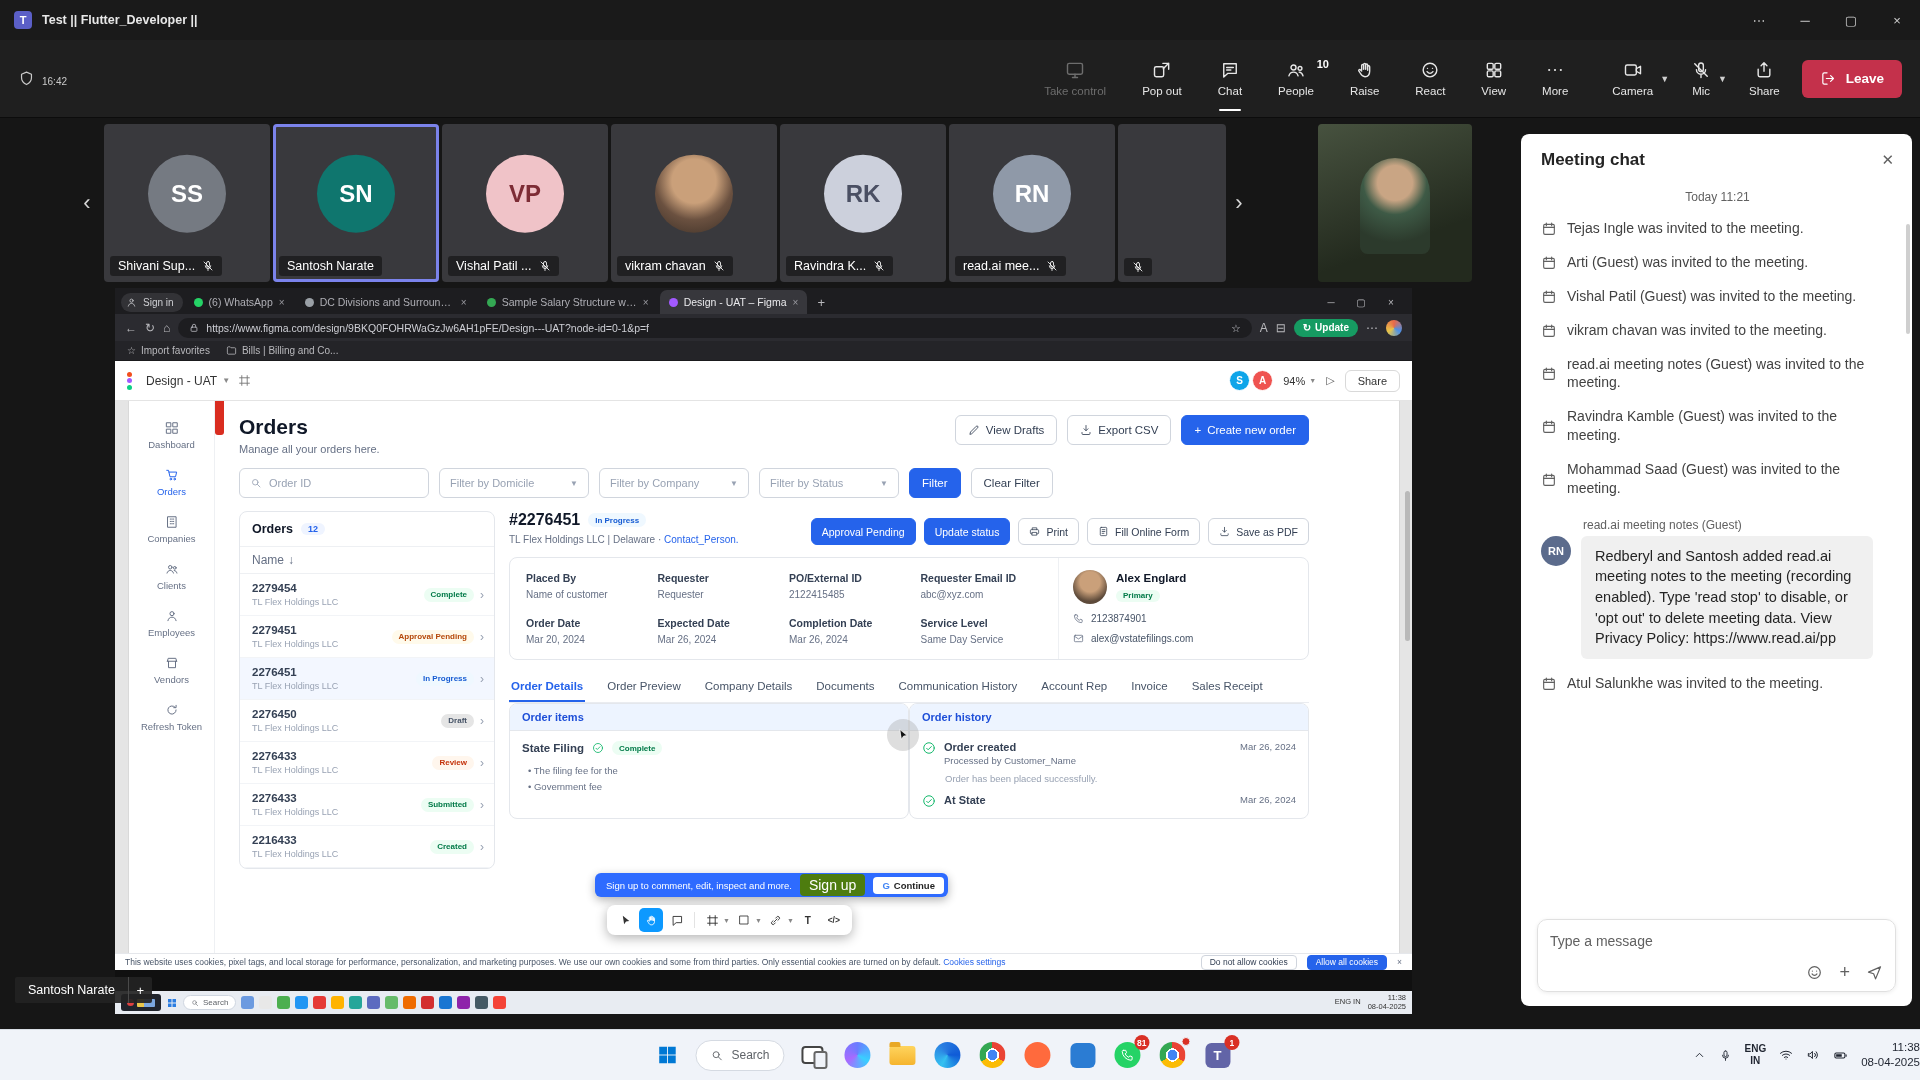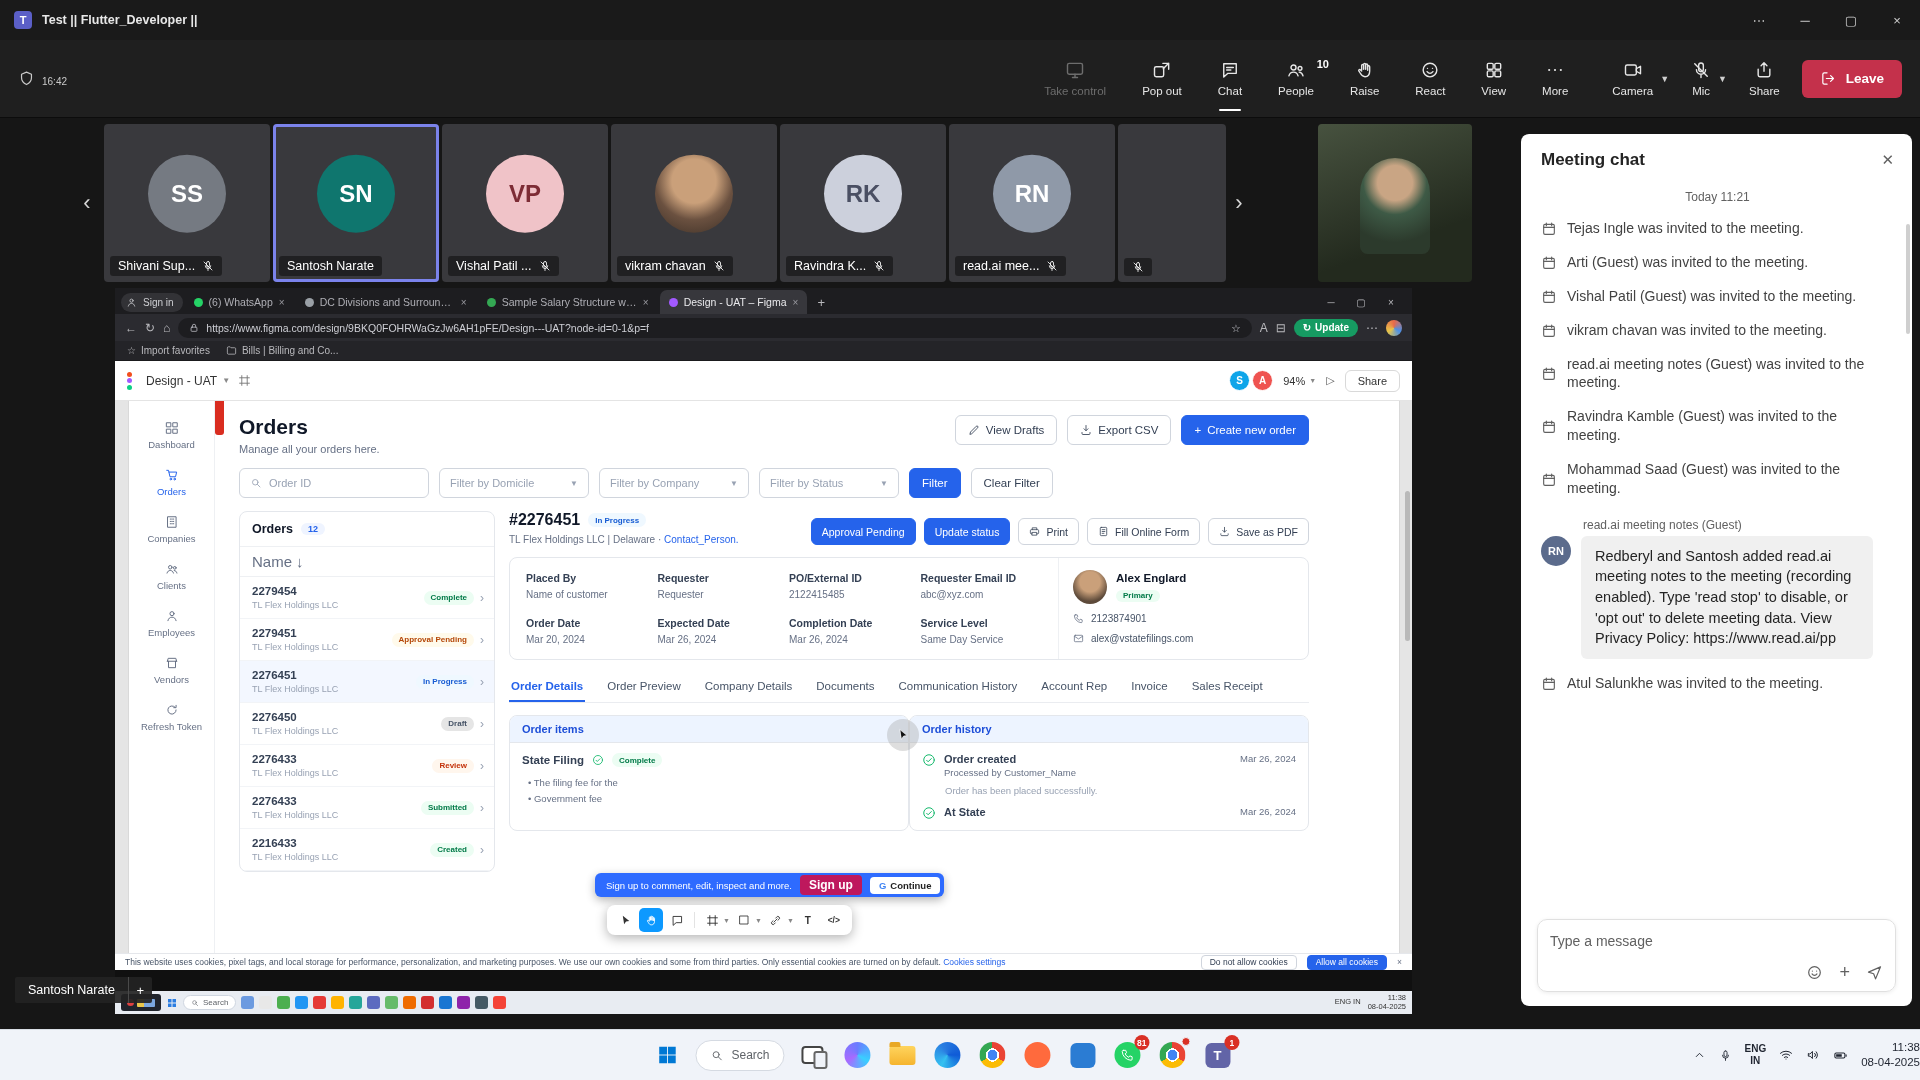--- a/index.html
+++ b/index.html
@@ -99,21 +99,21 @@
 .filters{display:flex;gap:10px;margin-top:13px;align-items:center}
 .finput{width:190px;height:30px;border:1px solid #d0d5dd;border-radius:6px;display:flex;align-items:center;gap:7px;padding:0 10px;color:#98a2b3}
 .finput input{border:none;outline:none;font-size:11px;color:#344054;width:100%;font-family:inherit}
 .finput input::placeholder{color:#98a2b3}
 .fselect{height:30px;border:1px solid #d0d5dd;border-radius:6px;display:flex;align-items:center;justify-content:space-between;padding:0 10px;font-size:11px;color:#98a2b3;cursor:pointer}
 .w155{width:150px}.w150{width:150px}.w140{width:140px}
 .body-row{display:flex;gap:14px;margin-top:13px;align-items:flex-start}
 .list-card{width:256px;border:1px solid #e4e7ec;border-radius:8px;overflow:hidden;flex:none}
 .list-head{display:flex;align-items:center;gap:8px;padding:10px 12px;font-size:12.5px;font-weight:bold;color:#101828;border-bottom:1px solid #eef0f3}
 .count-badge{background:#eff4ff;color:#2563eb;font-size:9px;font-weight:bold;padding:1px 7px;border-radius:9px}
-.list-sub{padding:6px 12px;font-size:15px;color:#667085;border-bottom:1px solid #eef0f3;display:flex;align-items:flex-end;gap:4px}
+.list-sub{padding:6px 12px;font-size:12px;color:#667085;border-bottom:1px solid #eef0f3;display:flex;align-items:flex-end;gap:4px}
 .orow{display:flex;align-items:center;gap:6px;padding:8px 10px 8px 12px;border-bottom:1px solid #f2f4f7;cursor:pointer}
 .orow.selected{background:#f3f7ff}
 .orow .rid{font-size:11.5px;font-weight:bold;color:#344054}
 .orow .rco{font-size:9px;color:#98a2b3;margin-top:3px}
 .orow .grow{min-width:0;flex:1}
 .pill{font-size:8px;font-weight:bold;padding:2.5px 7px;border-radius:9px;white-space:nowrap;flex:none}
 .p-complete{background:#ecfdf3;color:#027a48}
 .p-pending{background:#fffaeb;color:#b54708}
 .p-progress{background:#eff8ff;color:#175cd3}
 .p-draft{background:#e5e5e5;color:#475467}
@@ -132,37 +132,37 @@
 .contact{width:250px;border-left:1px solid #eef0f3;padding:12px 14px;flex:none}
 .c-top{display:flex;align-items:center;gap:9px}
 .c-avatar{width:34px;height:34px;border-radius:50%;background:radial-gradient(circle at 50% 35%,#caa07a 0 36%,#5d4a3a 70%);flex:none}
 .c-name{font-size:11.5px;font-weight:bold;color:#101828}
 .c-badge{display:inline-block;background:#ecfdf3;color:#027a48;font-size:8px;font-weight:bold;padding:1.5px 7px;border-radius:8px;margin-top:3px}
 .c-line{display:flex;align-items:center;gap:7px;font-size:10px;color:#475467;margin-top:9px}
 .c-line .icn{color:#667085}
 .dtabs{display:flex;gap:20px;border-bottom:1px solid #eaecf0;margin-top:14px;font-size:11.5px;color:#475467}
 .dtab{padding:6px 2px 8px;cursor:pointer;white-space:nowrap}
 .dtab.active{color:#2563eb;font-weight:bold;border-bottom:2px solid #2563eb}
-.sec-row{display:flex;margin-top:12px}
+.sec-row{display:flex;}
 .sec-card{flex:1;border:1px solid #e4e7ec;border-radius:8px;overflow:hidden;min-width:0}
 .sec-head{background:#edf4ff;color:#1d4ed8;font-size:11px;font-weight:bold;padding:7px 12px;border-bottom:1px solid #e4e7ec}
 .sec-body{padding:10px 12px}
 .item-line{display:flex;align-items:center;gap:8px}
 .item-name{font-size:11.5px;font-weight:bold;color:#344054}
 .gcheck{color:#12b76a}
 .bullets{margin:8px 0 0 6px;font-size:9.5px;color:#667085;line-height:1.7}
 .ev{display:flex;align-items:flex-start;gap:8px}
 .ev-title{font-size:11px;font-weight:bold;color:#344054}
 .ev-sub{font-size:9.5px;color:#667085;margin-top:2px}
 .ev-date{margin-left:auto;font-size:9.5px;color:#667085;flex:none}
 .ev-desc{font-size:9.5px;color:#98a2b3;margin:7px 0 10px 23px}
 
 
 .signup{position:absolute;left:480px;top:472px;height:24px;background:#2e6bff;border-radius:6px;display:flex;align-items:center;gap:8px;padding:0 4px 0 11px;color:#fff;font-size:9.5px;box-shadow:0 3px 10px rgba(0,0,0,.3);white-space:nowrap}
-.su-btn{background:#be185d;border-radius:4px;font-size:12px;font-weight:bold;color:#fff;padding:3px 9px;cursor:pointer}
+.su-btn{background:#4d7c0f;border-radius:4px;font-size:14px;font-weight:normal;color:#fff;padding:3px 9px;cursor:pointer}
 .g-btn{background:#fff;border-radius:4px;font-size:9.5px;font-weight:bold;color:#1f1f1f;padding:3px 9px;display:flex;align-items:center;gap:4px;cursor:pointer}
 .g-g{color:#4285F4;font-weight:bold}
 .fig-tools{position:absolute;left:492px;top:504px;height:30px;background:#fff;border-radius:8px;box-shadow:0 3px 12px rgba(0,0,0,.3);display:flex;align-items:center;gap:2px;padding:0 6px}
 .ft{width:24px;height:24px;border-radius:5px;display:flex;align-items:center;justify-content:center;color:#333;font-size:10px;cursor:pointer}
 .ft.active{background:#0d99ff;color:#fff}
 .ft-sep{width:1px;height:16px;background:#e3e3e3;margin:0 3px}
 .ft-chev{font-size:7px;color:#888;margin-left:-3px}
 .cursor-hl{position:absolute;left:772px;top:318px;width:32px;height:32px;border-radius:50%;background:rgba(160,160,160,.35);display:flex;align-items:center;justify-content:center}
 .cv-scroll{position:absolute;right:2px;top:90px;width:5px;height:150px;border-radius:3px;background:#b9b9b9}
 

